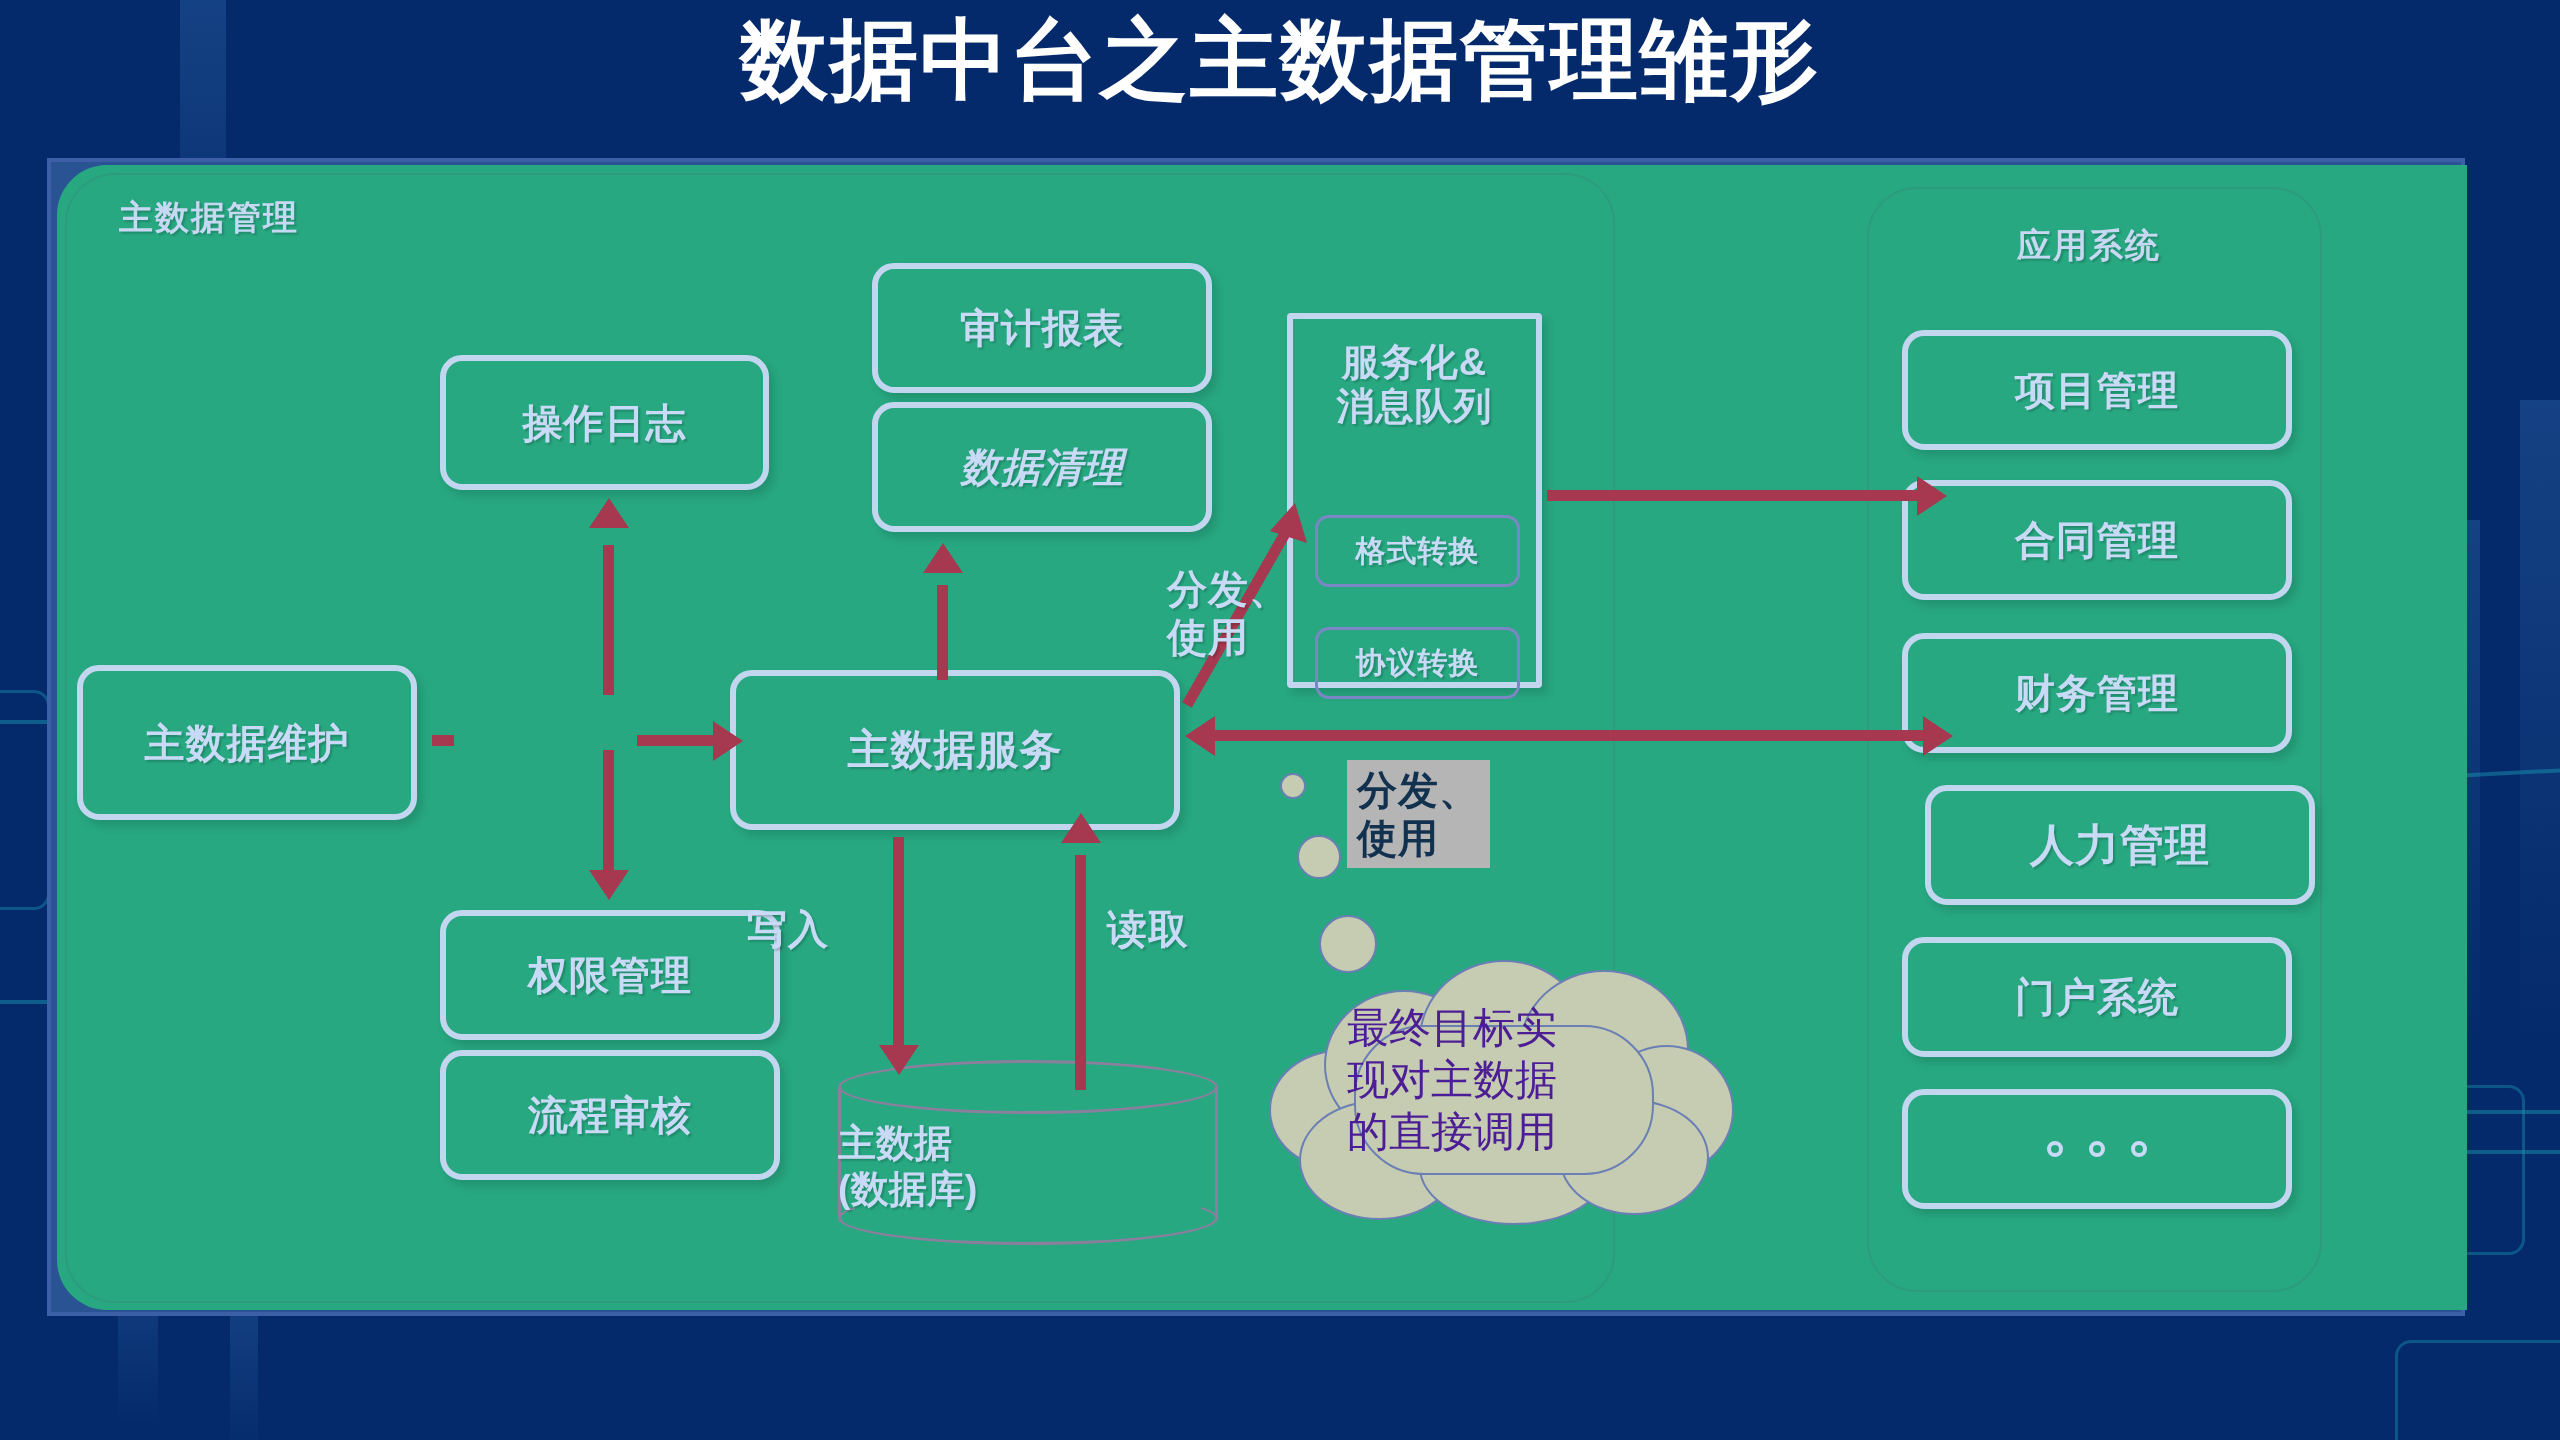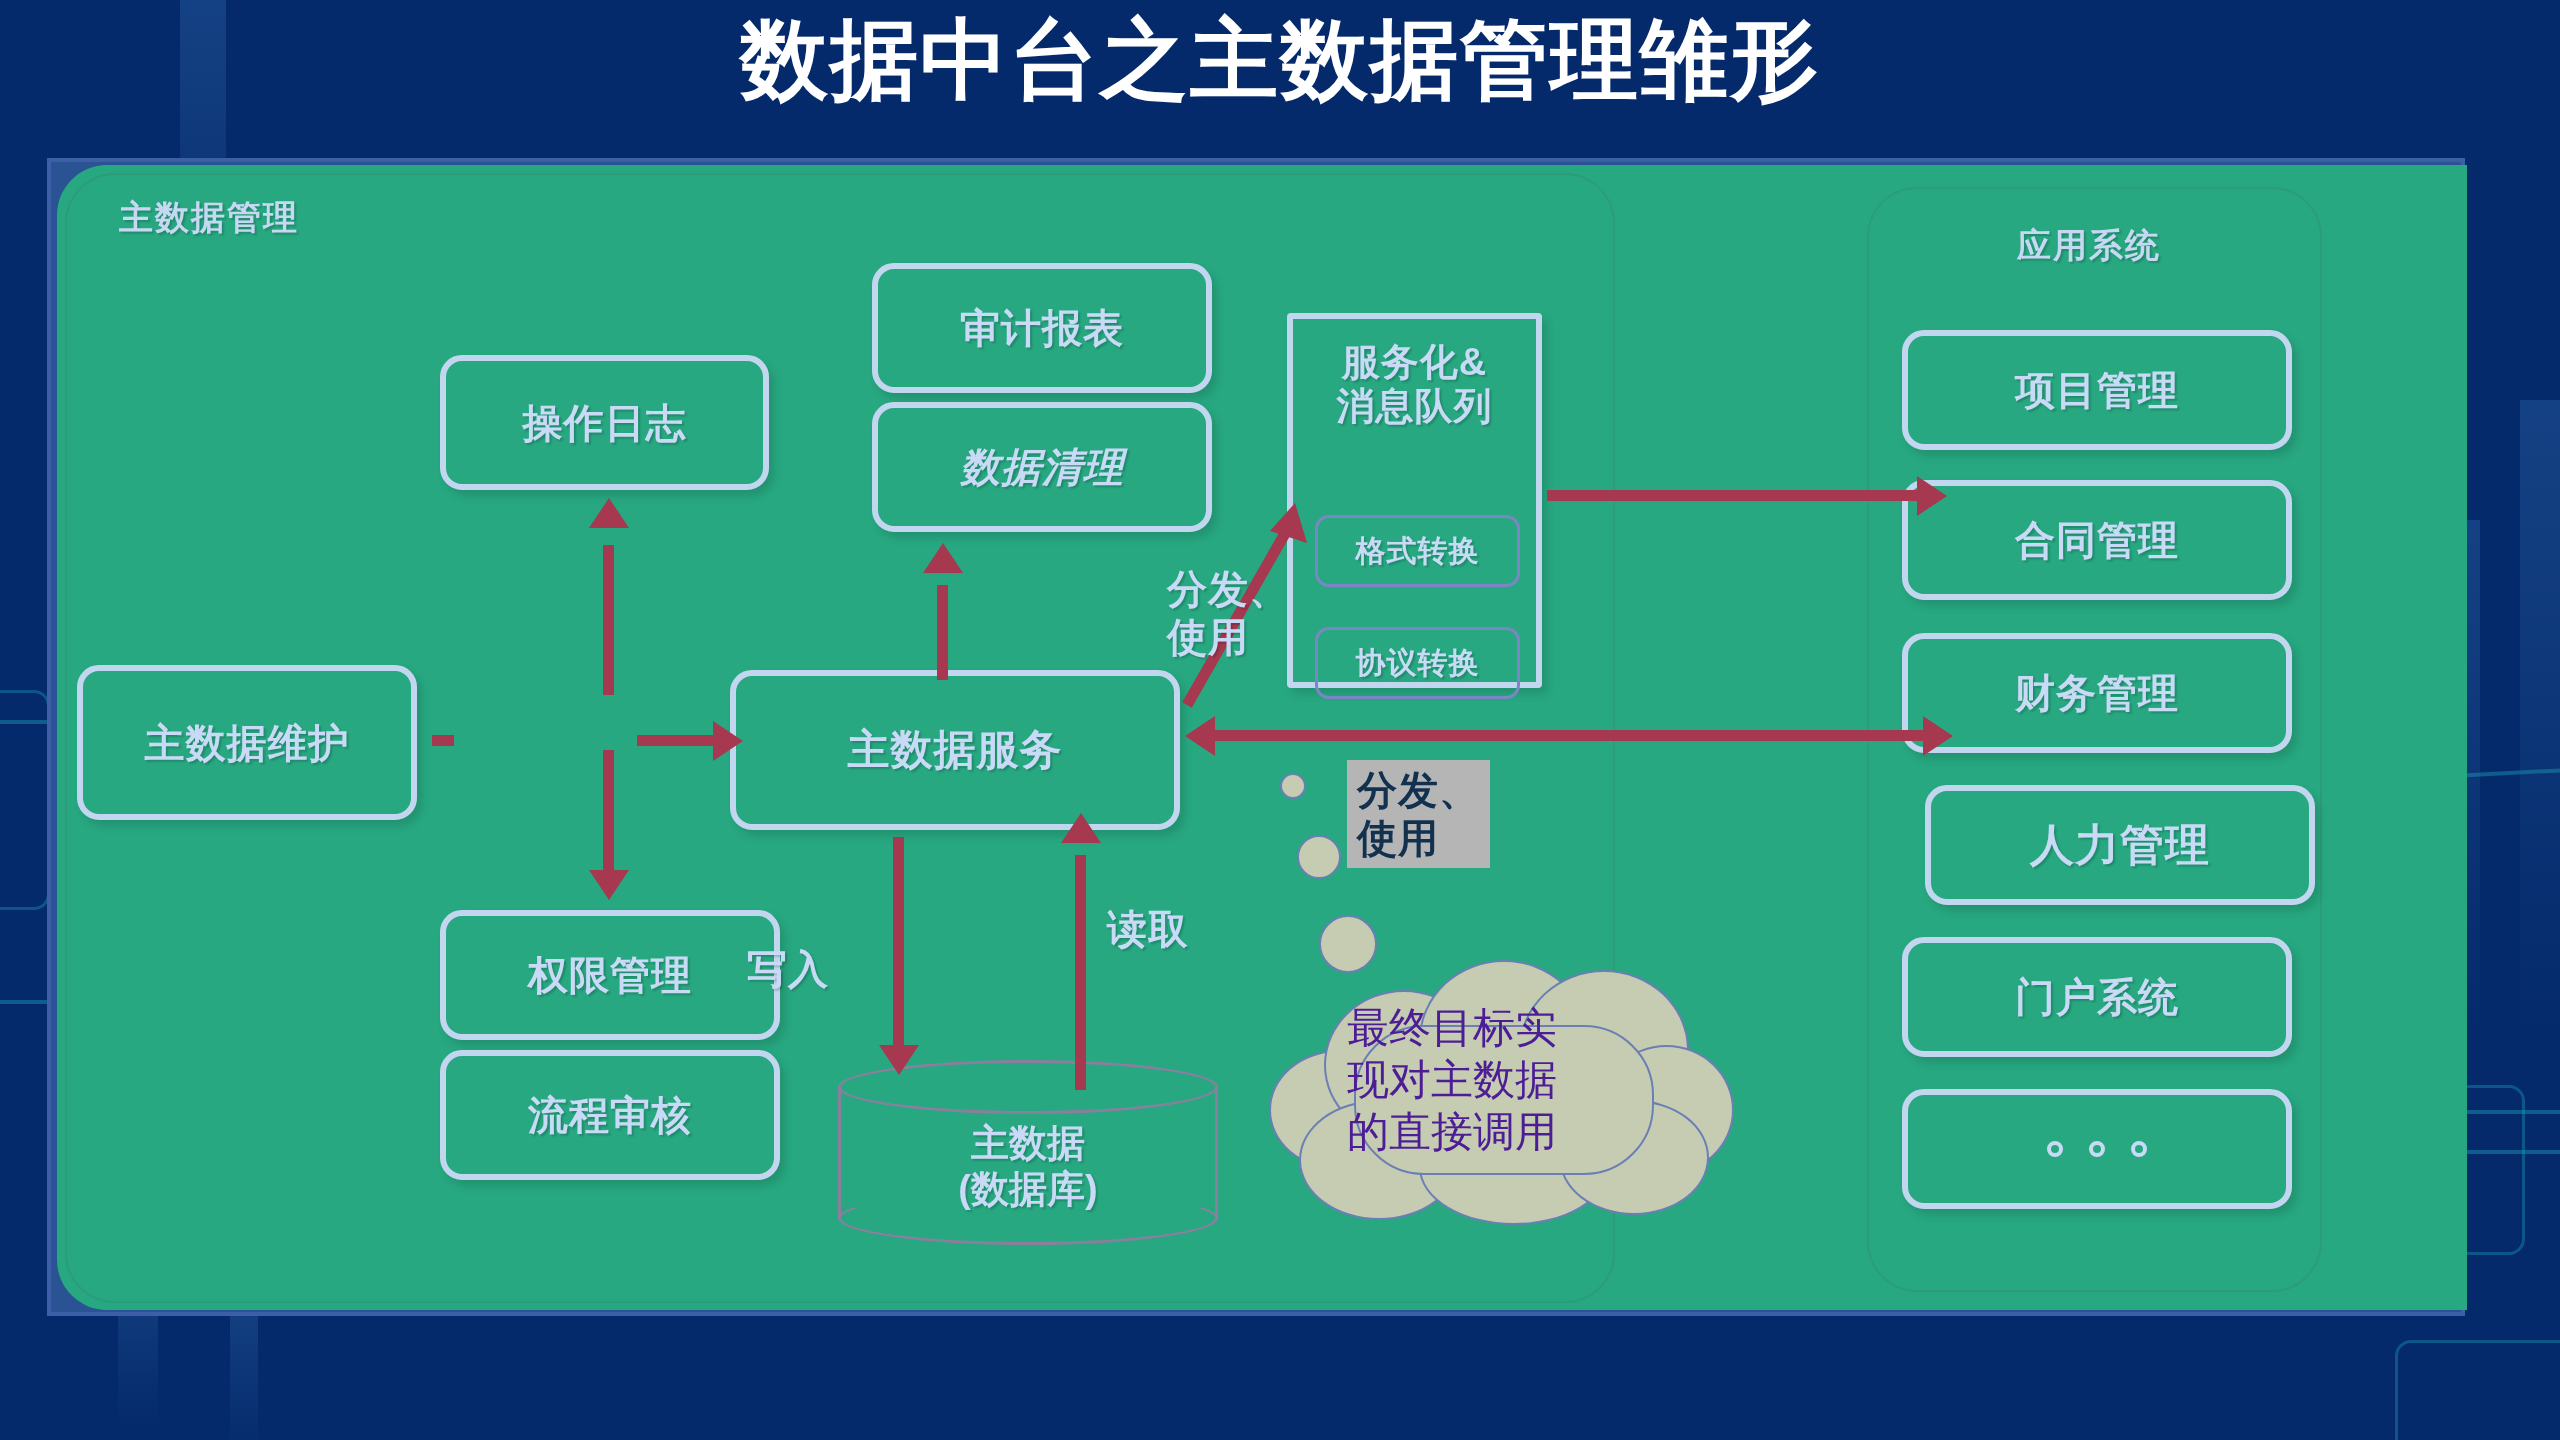--- a/index.html
+++ b/index.html
@@ -65,21 +65,21 @@
     position: absolute; left: 0; top: 26px; width: 380px; height: 132px;
     background: #27a881; border-left: 3px solid #8b7f9e; border-right: 3px solid #8b7f9e;
   }
   #db .top, #db .bot {
     position: absolute; left: 0; width: 380px; height: 54px;
     border: 3px solid #8b7f9e; border-radius: 50%; background: #27a881;
   }
   #db .top { top: 0; }
   #db .bot { top: 131px; background: transparent; border-top-color: transparent; }
   #db .lbl {
-    position: absolute; left: 0; top: 60px; width: 380px; text-align: center;
+    position: absolute; left: 0; top: 60px; width: 380px; text-align: left;
     color: #c8daf5; font-weight: bold; font-size: 38px; line-height: 46px;
     text-shadow: 2px 2px 2px rgba(0,0,0,.18);
   }
 
   
   #cloud { position: absolute; left: 1283px; top: 940px; width: 470px; height: 265px; }
   #cloud .puff {
     position: absolute; background: #c6ccb2; border: 2px solid #6b7fb5; border-radius: 50%;
   }
   #cloud .txt {
@@ -207,21 +207,21 @@
       <polygon points="138,8 150,48 113,36" fill="#a63850"></polygon>
     </svg>
 
     <div class="ar" style="left:1490px;top:325px;width:375px;height:11px;"></div>
     <div class="head right" style="left:1860px;top:311px;"></div>
 
     <div class="ar h-dash" style="left:1155px;top:565px;width:725px;"></div>
     <div class="head left" style="left:1128px;top:551px;"></div>
     <div class="head right" style="left:1866px;top:551px;"></div>
 
-    <div class="elabel" style="left:690px;top:740px;margin-top:40px;">写入</div>
+    <div class="elabel" style="left:690px;top:740px;">写入</div>
     <div class="elabel" style="left:1050px;top:740px;">读取</div>
     <div class="elabel" style="left:1110px;top:400px;">分发、
 使用</div>
     <div class="elabel boxed" style="left:1290px;top:595px;">分发、
 使用</div>
 
     <div class="bub" style="left:1223px;top:608px;width:26px;height:26px;"></div>
     <div class="bub" style="left:1240px;top:670px;width:44px;height:44px;"></div>
     <div class="bub" style="left:1262px;top:750px;width:58px;height:58px;"></div>
 

